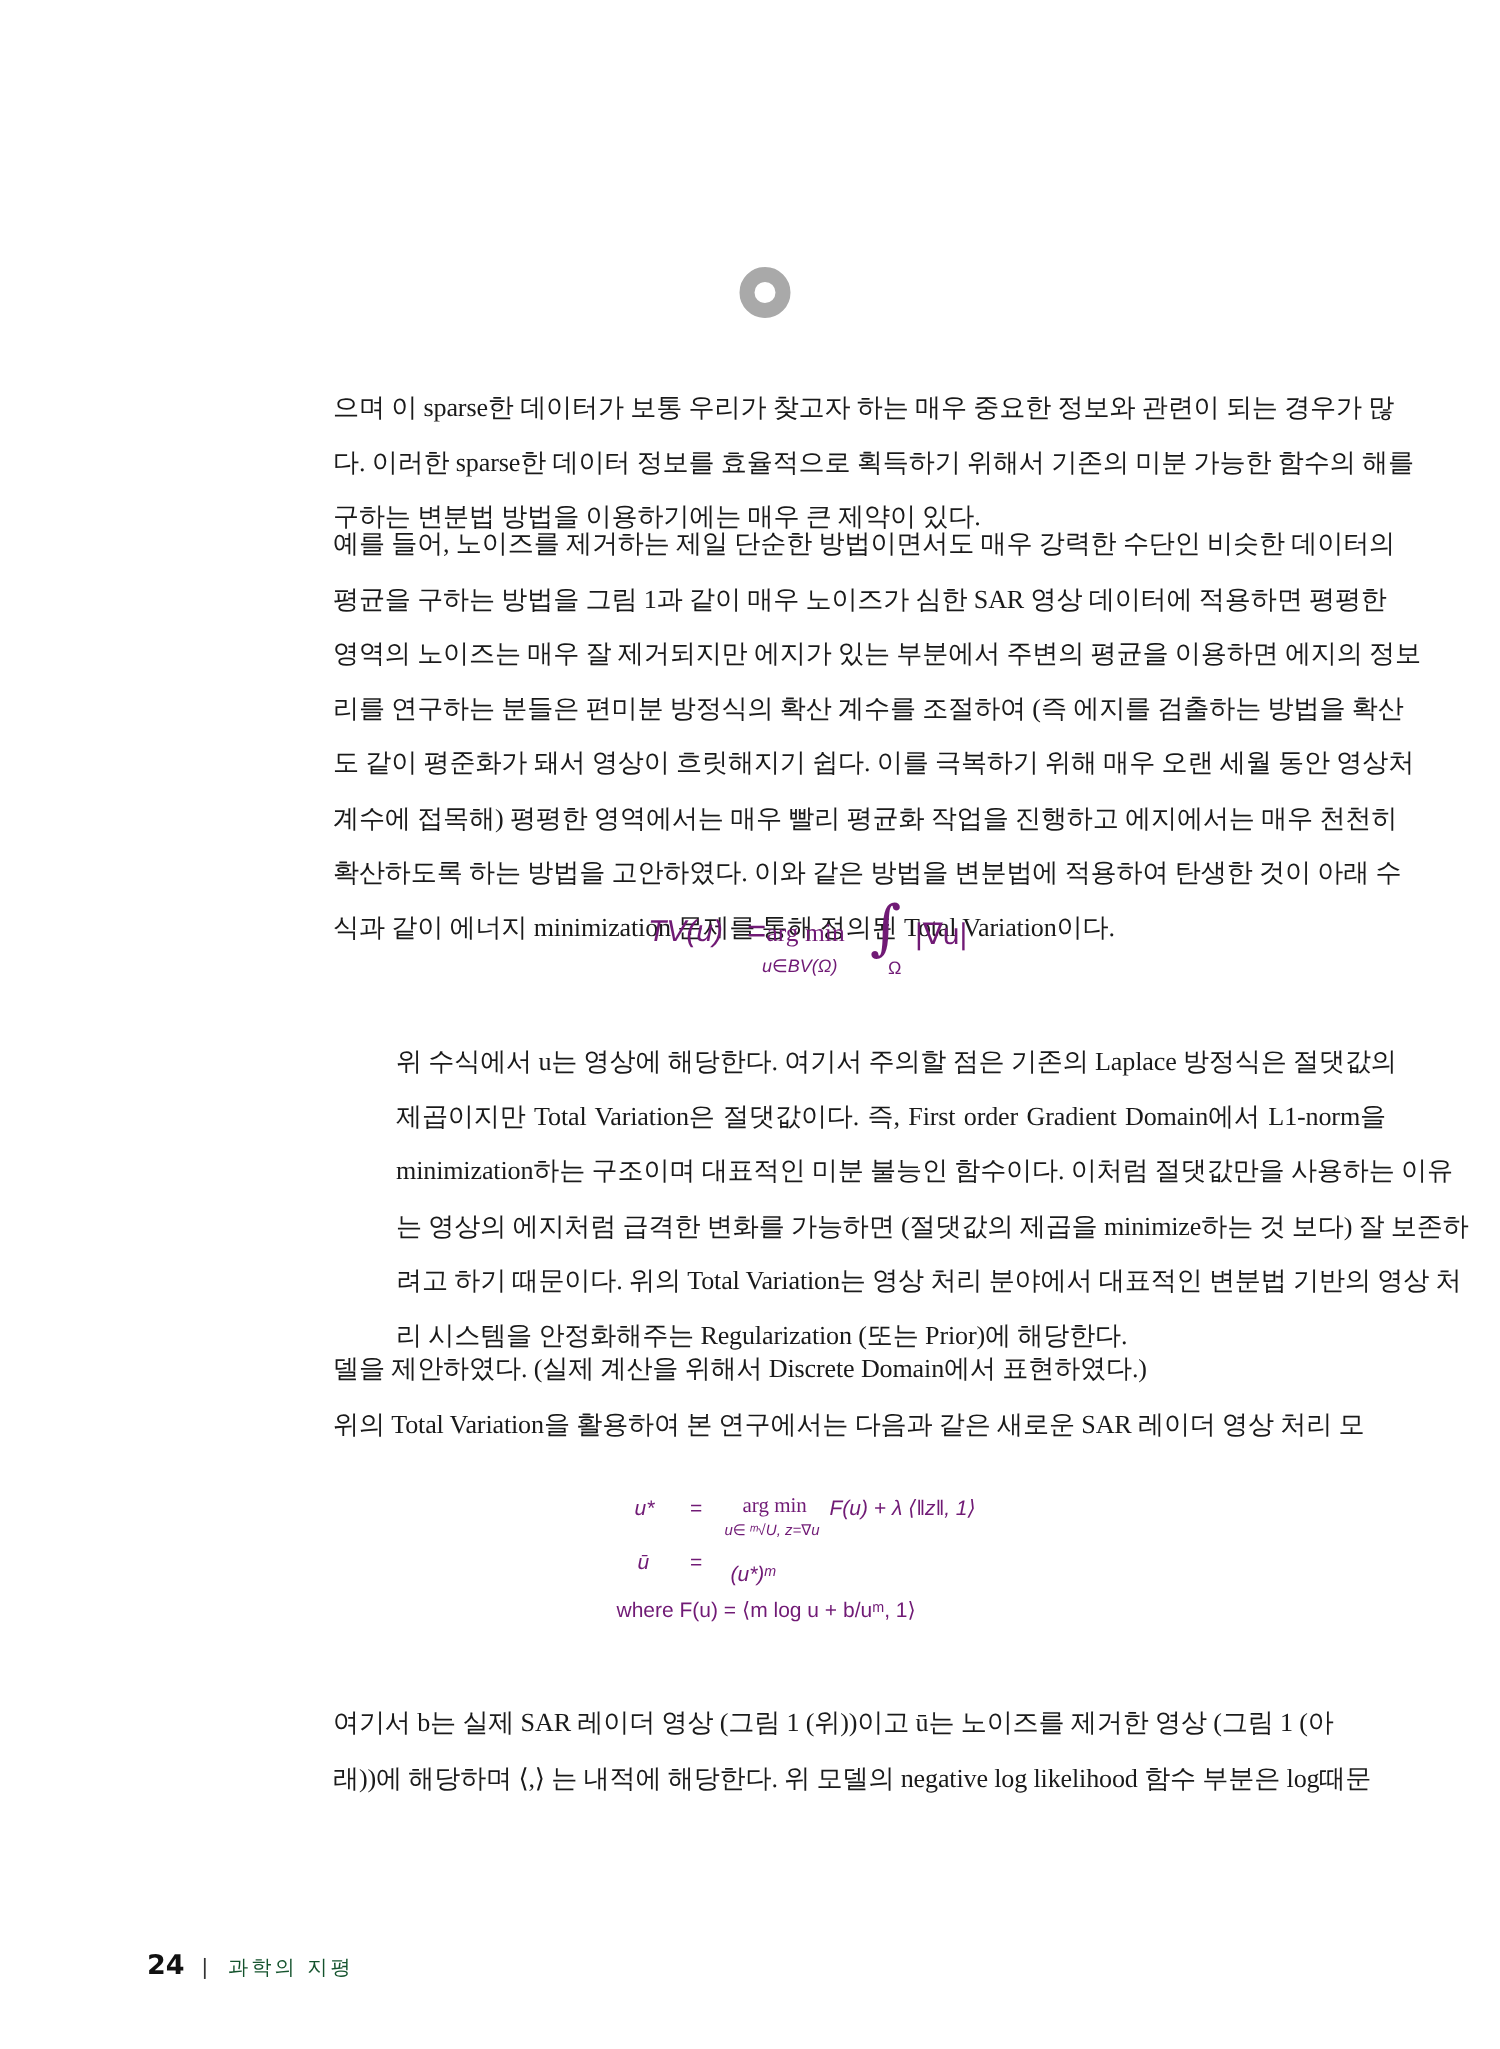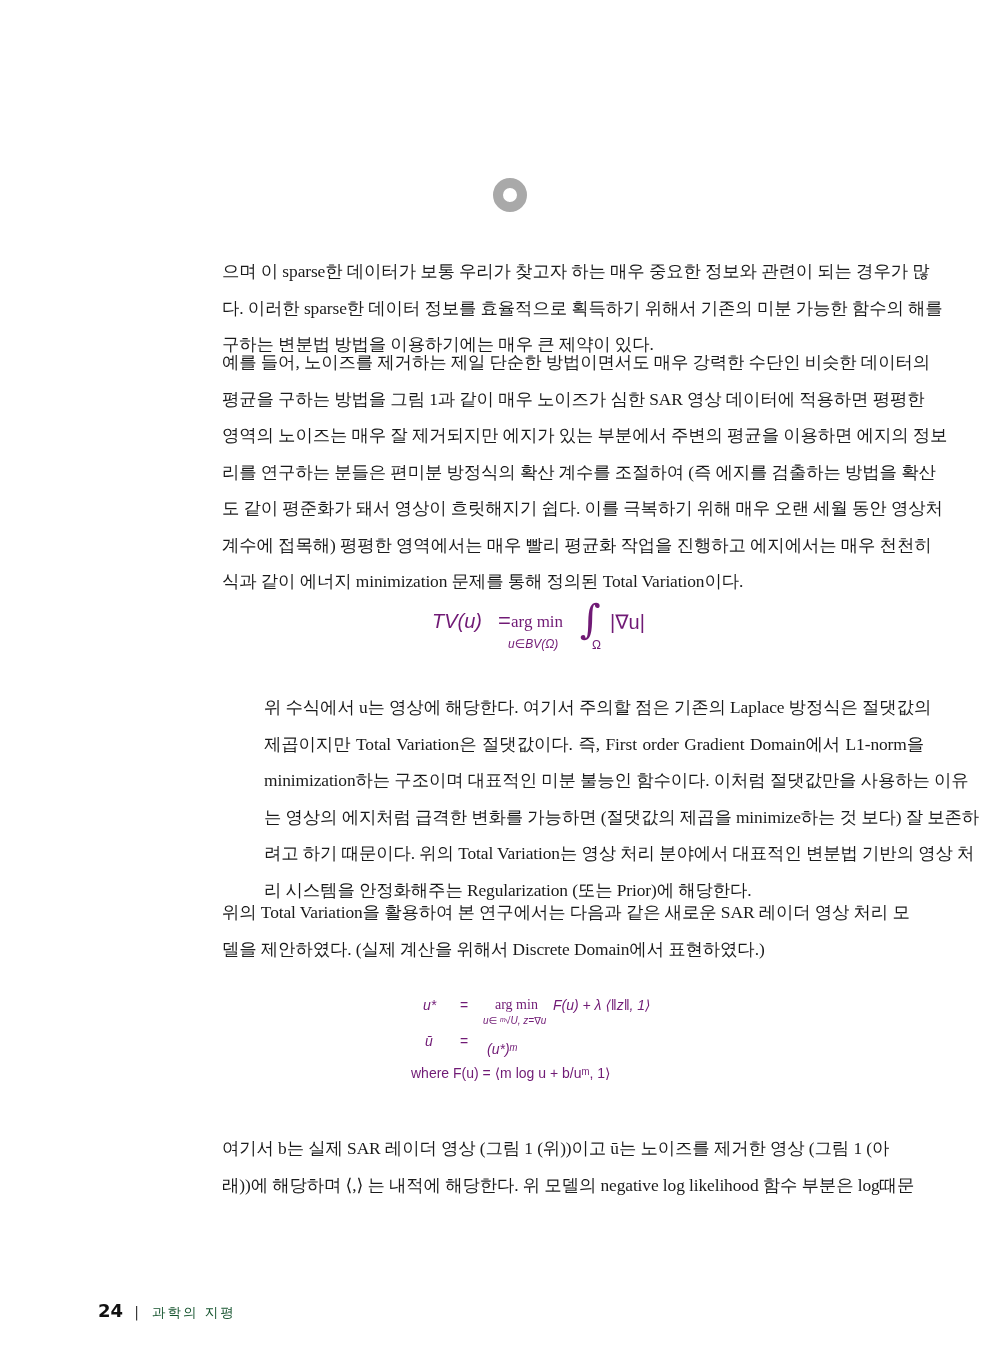--- a/index.html
+++ b/index.html
@@ -6,21 +6,21 @@
   body {
     width:1000px; height:1366px; background:#ffffff; position:relative; overflow:hidden;
     font-family:"Liberation Serif", "DejaVu Serif", serif; color:#1a1a1a;
   }
   .ornament {
     position:absolute; left:493px; top:178px; width:34px; height:34px; border-radius:50%;
     border:10px solid #a9a9a9; box-sizing:border-box; background:#fff;
   }
   .para {
     position:absolute; left:222px; width:660px; font-size:17.4px; line-height:36.5px;
-    text-align:justify; letter-spacing:-0.1px;font-family:Liberation Serif, serif;
+    text-align:justify; letter-spacing:-0.1px;
   }
   .para .ln { display:block; text-align:justify; text-align-last:justify; white-space:nowrap; }
   .para .ln.last { text-align-last:left; }
   .math { position:absolute; font-family:"Liberation Sans", "DejaVu Sans", sans-serif; color:#701a75; }
   .eq1 { left:432px; top:602px; width:220px; height:60px; }
   .eq1 .lhs { position:absolute; left:0; top:8px; font-size:20px; font-style:italic; }
   .eq1 .eqsign { position:absolute; left:66px; top:6px; font-size:22px; }
   .eq1 .argmin { position:absolute; left:79px; top:10px; font-family:"Liberation Serif", serif; font-size:17px; }
   .eq1 .sub { position:absolute; left:76px; top:35px; font-size:12px; font-style:italic; }
   .eq1 .integral { position:absolute; left:148px; top:-6px; font-size:40px; font-family:"DejaVu Serif", serif; }
@@ -44,33 +44,34 @@
       <span class="ln">다. 이러한 sparse한 데이터 정보를 효율적으로 획득하기 위해서 기존의 미분 가능한 함수의 해를</span>
       <span class="ln last">구하는 변분법 방법을 이용하기에는 매우 큰 제약이 있다.</span>
     </div>
     <div class="para" style="top: 344px;">
       <span class="ln">  예를 들어, 노이즈를 제거하는 제일 단순한 방법이면서도 매우 강력한 수단인 비슷한 데이터의</span>
       <span class="ln">평균을 구하는 방법을 그림 1과 같이 매우 노이즈가 심한 SAR 영상 데이터에 적용하면 평평한</span>
       <span class="ln">영역의 노이즈는 매우 잘 제거되지만 에지가 있는 부분에서 주변의 평균을 이용하면 에지의 정보</span>
       <span class="ln">리를 연구하는 분들은 편미분 방정식의 확산 계수를 조절하여 (즉 에지를 검출하는 방법을 확산</span>
       <span class="ln">도 같이 평준화가 돼서 영상이 흐릿해지기 쉽다. 이를 극복하기 위해 매우 오랜 세월 동안 영상처</span>
       <span class="ln">계수에 접목해) 평평한 영역에서는 매우 빨리 평균화 작업을 진행하고 에지에서는 매우 천천히</span>
+      <span class="ln">확산하도록 하는 방법을 고안하였다. 이와 같은 방법을 변분법에 적용하여 탄생한 것이 아래 수</span>
       <span class="ln last">식과 같이 에너지 minimization 문제를 통해 정의된 Total Variation이다.</span>
     </div>
     <div class="para" style="top: 689px; margin-left: 42px;">
       <span class="ln">  위 수식에서 u는 영상에 해당한다. 여기서 주의할 점은 기존의 Laplace 방정식은 절댓값의</span>
       <span class="ln">제곱이지만 Total Variation은 절댓값이다. 즉, First order Gradient Domain에서 L1-norm을</span>
       <span class="ln">minimization하는 구조이며 대표적인 미분 불능인 함수이다. 이처럼 절댓값만을 사용하는 이유</span>
       <span class="ln">는 영상의 에지처럼 급격한 변화를 가능하면 (절댓값의 제곱을 minimize하는 것 보다) 잘 보존하</span>
       <span class="ln">려고 하기 때문이다. 위의 Total Variation는 영상 처리 분야에서 대표적인 변분법 기반의 영상 처</span>
       <span class="ln last">리 시스템을 안정화해주는 Regularization (또는 Prior)에 해당한다.</span>
     </div>
     <div class="para" style="top: 894px;">
+      <span class="ln last">델을 제안하였다. (실제 계산을 위해서 Discrete Domain에서 표현하였다.)</span>
       <span class="ln">  위의 Total Variation을 활용하여 본 연구에서는 다음과 같은 새로운 SAR 레이더 영상 처리 모</span>
-      <span class="ln last">델을 제안하였다. (실제 계산을 위해서 Discrete Domain에서 표현하였다.)</span>
     </div>
     <div class="para" style="top: 1130px;">
       <span class="ln">  여기서 b는 실제 SAR 레이더 영상 (그림 1 (위))이고 ū는 노이즈를 제거한 영상 (그림 1 (아</span>
       <span class="ln">래))에 해당하며 ⟨,⟩ 는 내적에 해당한다. 위 모델의 negative log likelihood 함수 부분은 log때문</span>
     </div>
   </div>
 
 <div class="math eq1">
   <span class="lhs">TV(u)</span>
   <span class="eqsign">=</span>

